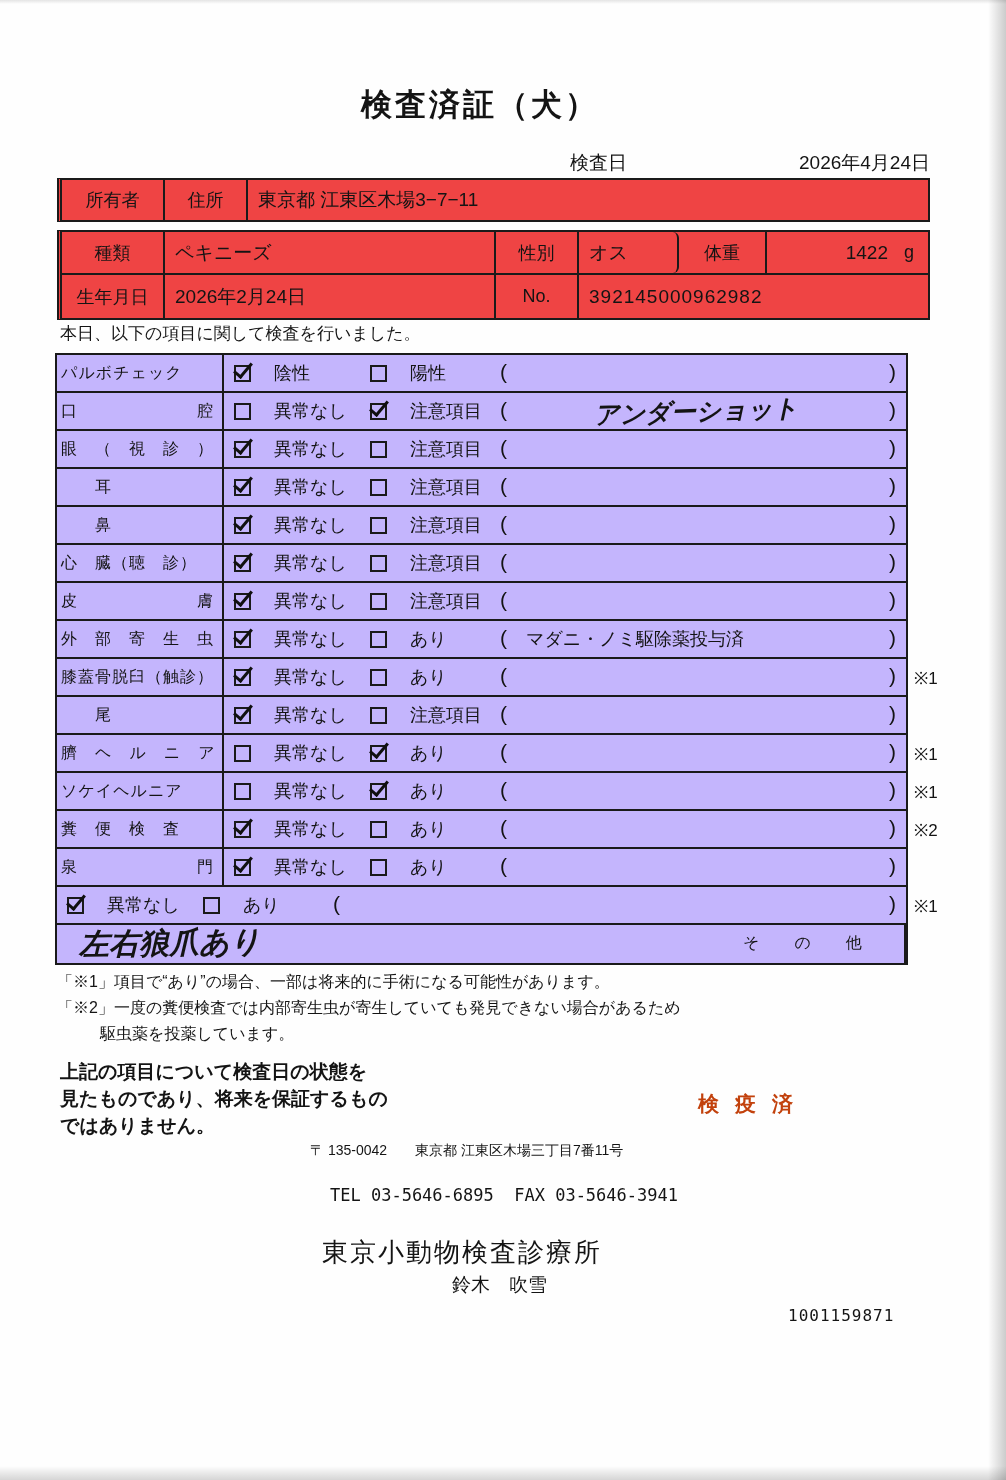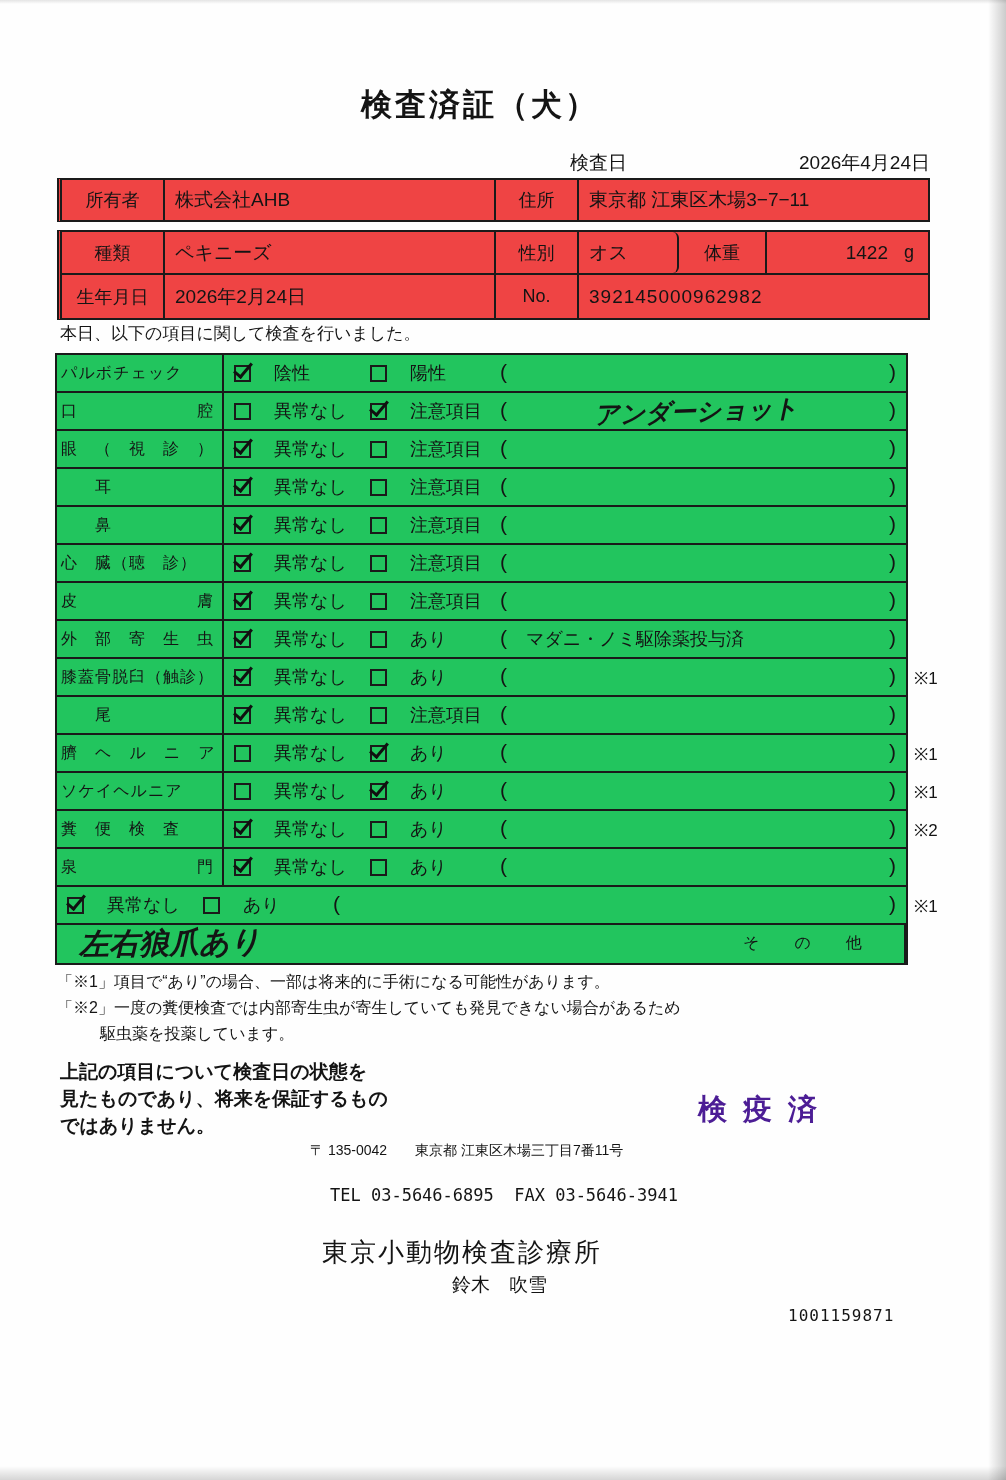--- a/index.html
+++ b/index.html
@@ -35,21 +35,21 @@
   .w1 { width:103px; } .w2 { width:331px; } .w3 { width:83px; } .w4 { width:100px;border-radius:6px; } .w5 { width:88px;font-family:Liberation Serif, serif; }
   .wflex { flex:1; }
   .weight-cell { justify-content:flex-end; padding-right:14px; }
   .weight-unit { margin-left:16px; font-size:18px; }
   .no-value { font-size:20px; letter-spacing:1px; }
 
   .intro { position:absolute; left:60px; top:322px; font-size:17px; }
 
   
   .itable { position:absolute; left:55px; top:353px; width:853px; box-sizing:border-box;
-    border:2px solid #1a1a1a; background:#22c55e; }
+    border:2px solid #1a1a1a; background:#c4b5fd; }
   .irow { position:relative; display:flex; height:38px; box-sizing:border-box; border-bottom:2px solid #1a1a1a; }
   .irow:last-child { border-bottom:none; }
   .icell.item { width:167px; box-sizing:border-box; border-right:2px solid #1a1a1a;
     font-size:16px; letter-spacing:1px; line-height:35px; padding-left:4px;
     white-space:nowrap; overflow:hidden; }
   .icell.content { flex:1; position:relative; }
   .cbwrap { position:absolute; top:0; bottom:0; display:flex; align-items:center; gap:23px; }
   .cbwrap.opt1 { left:10px; } .cbwrap.opt2 { left:146px; }
   .cb { width:13px; height:13px; border:2px solid #1a1a1a; display:inline-block; position:relative; flex:0 0 auto; }
   .cb.checked::after { content:""; position:absolute; left:2px; top:-8px; width:7px; height:16px;
@@ -64,22 +64,22 @@
   .freehand { position:absolute; left:22px; top:-2px; font-size:30px; font-style:italic; font-weight:700;
     transform:rotate(-1deg); white-space:nowrap; z-index:2; }
   .rmark { position:absolute; left:100%; margin-left:8px; top:50%; transform:translateY(-50%);
     font-size:17px; white-space:nowrap; }
 
   .fnote { position:absolute; left:57px; font-size:16px; white-space:pre; }
   .fn1 { top:972px; } .fn2 { top:998px; } .fn3 { top:1024px; padding-left:43px; }
 
   .disclaimer { position:absolute; left:60px; top:1058px; font-size:19px; font-weight:600; line-height:27px; }
 
-  .stamp { position:absolute; left:698px; top:1090px; font-size:29px; font-weight:600;
-    letter-spacing:16px; color:#4c1d95; white-space:nowrap; }
+  .stamp { position:absolute; left:698px; top:1090px; font-size:21px; font-weight:600;
+    letter-spacing:16px; color:#c2410c; white-space:nowrap; }
 
   .footer-line { position:absolute; white-space:pre; }
   .addr { left:310px; top:1142px; font-size:14px; }
   .tel  { left:330px; top:1185px; font-size:17px; font-family:"DejaVu Sans Mono", monospace; }
   .clinic { left:322px; top:1235px; font-size:26px; letter-spacing:2px; }
   .vet { left:452px; top:1272px; font-size:19px; }
   .serial { left:788px; top:1306px; font-size:16px; font-family:"DejaVu Sans Mono", monospace; letter-spacing:1px; }
 </style>
 </head>
 <body>
@@ -89,21 +89,20 @@
   <div class="edge-r"></div>
   <div class="edge-b"></div>
 
   <div class="title">検査済証（犬）</div>
 
   <div class="date-label">検査日</div>
   <div class="date-value">2026年4月24日</div>
 
   <div class="ttable t-owner">
     <div class="tc lab w1">所有者</div>
-    <div class="tc val w2">株式会社AHB</div>
     <div class="tc lab w3">住所</div>
     <div class="tc val wflex last">東京都 江東区木場3−7−11</div>
   </div>
 
   <div class="ttable t-pet">
     <div class="trow first">
       <div class="tc lab w1">種類</div>
       <div class="tc val w2">ペキニーズ</div>
       <div class="tc lab w3">性別</div>
       <div class="tc val w4">オス</div>

